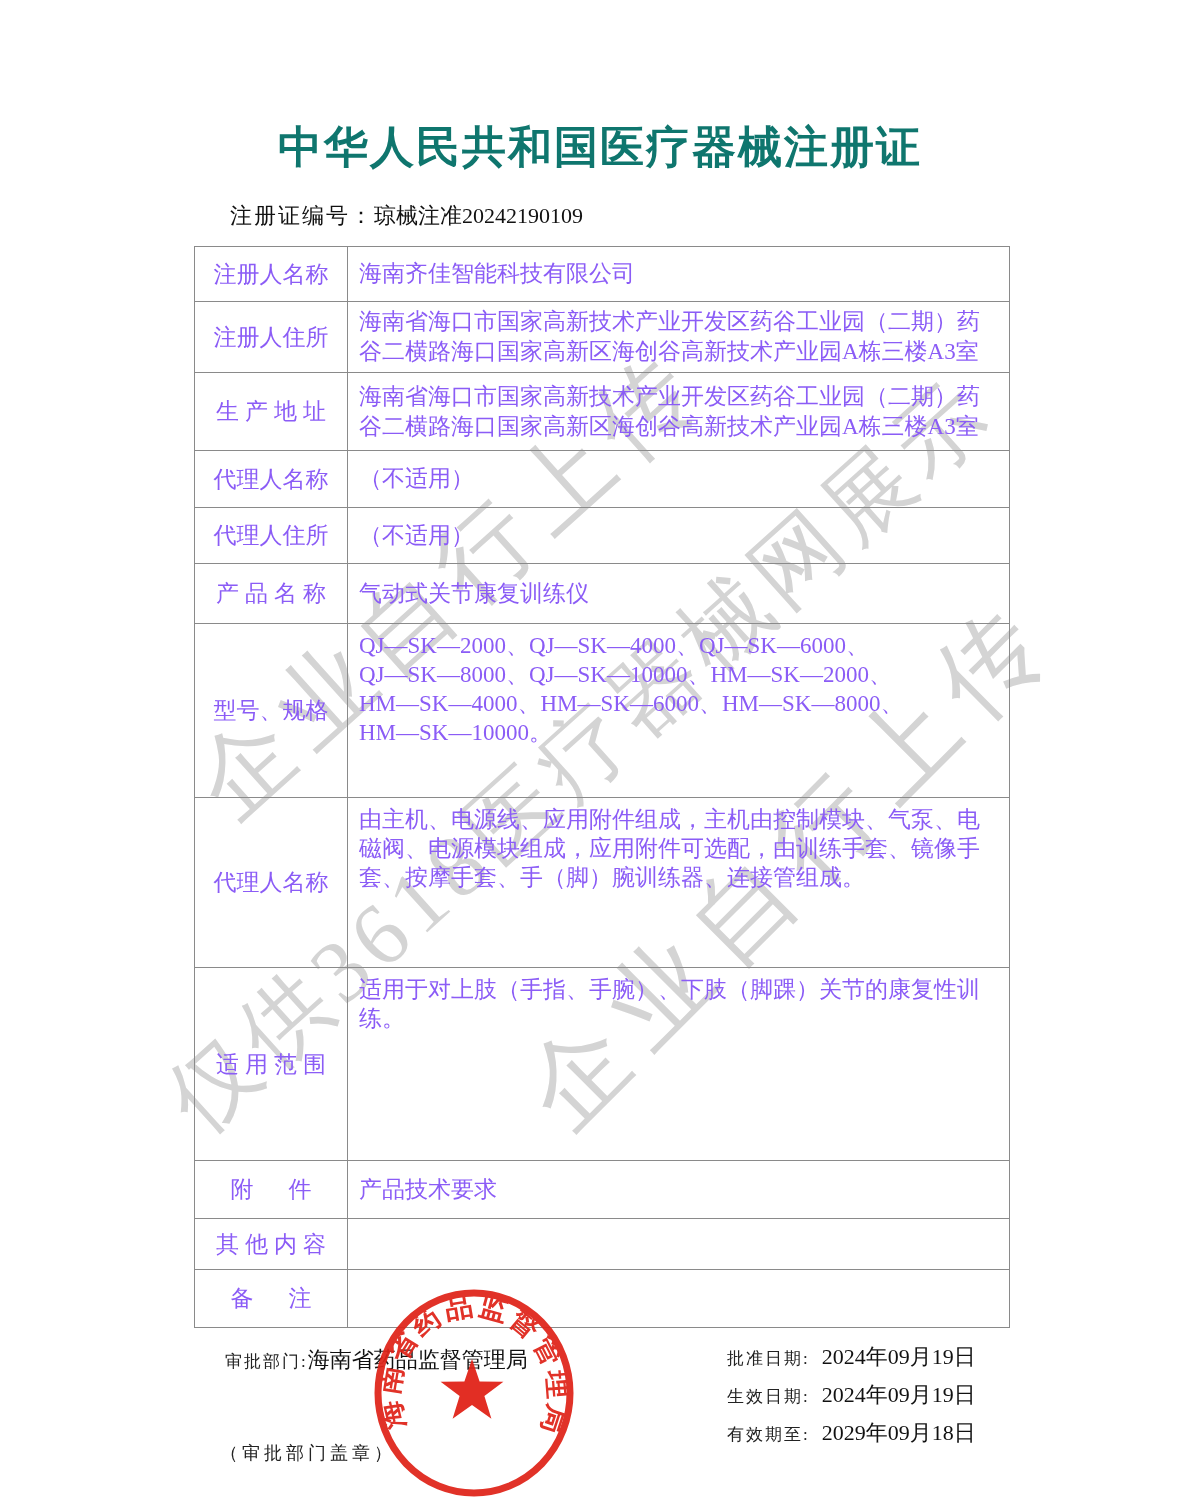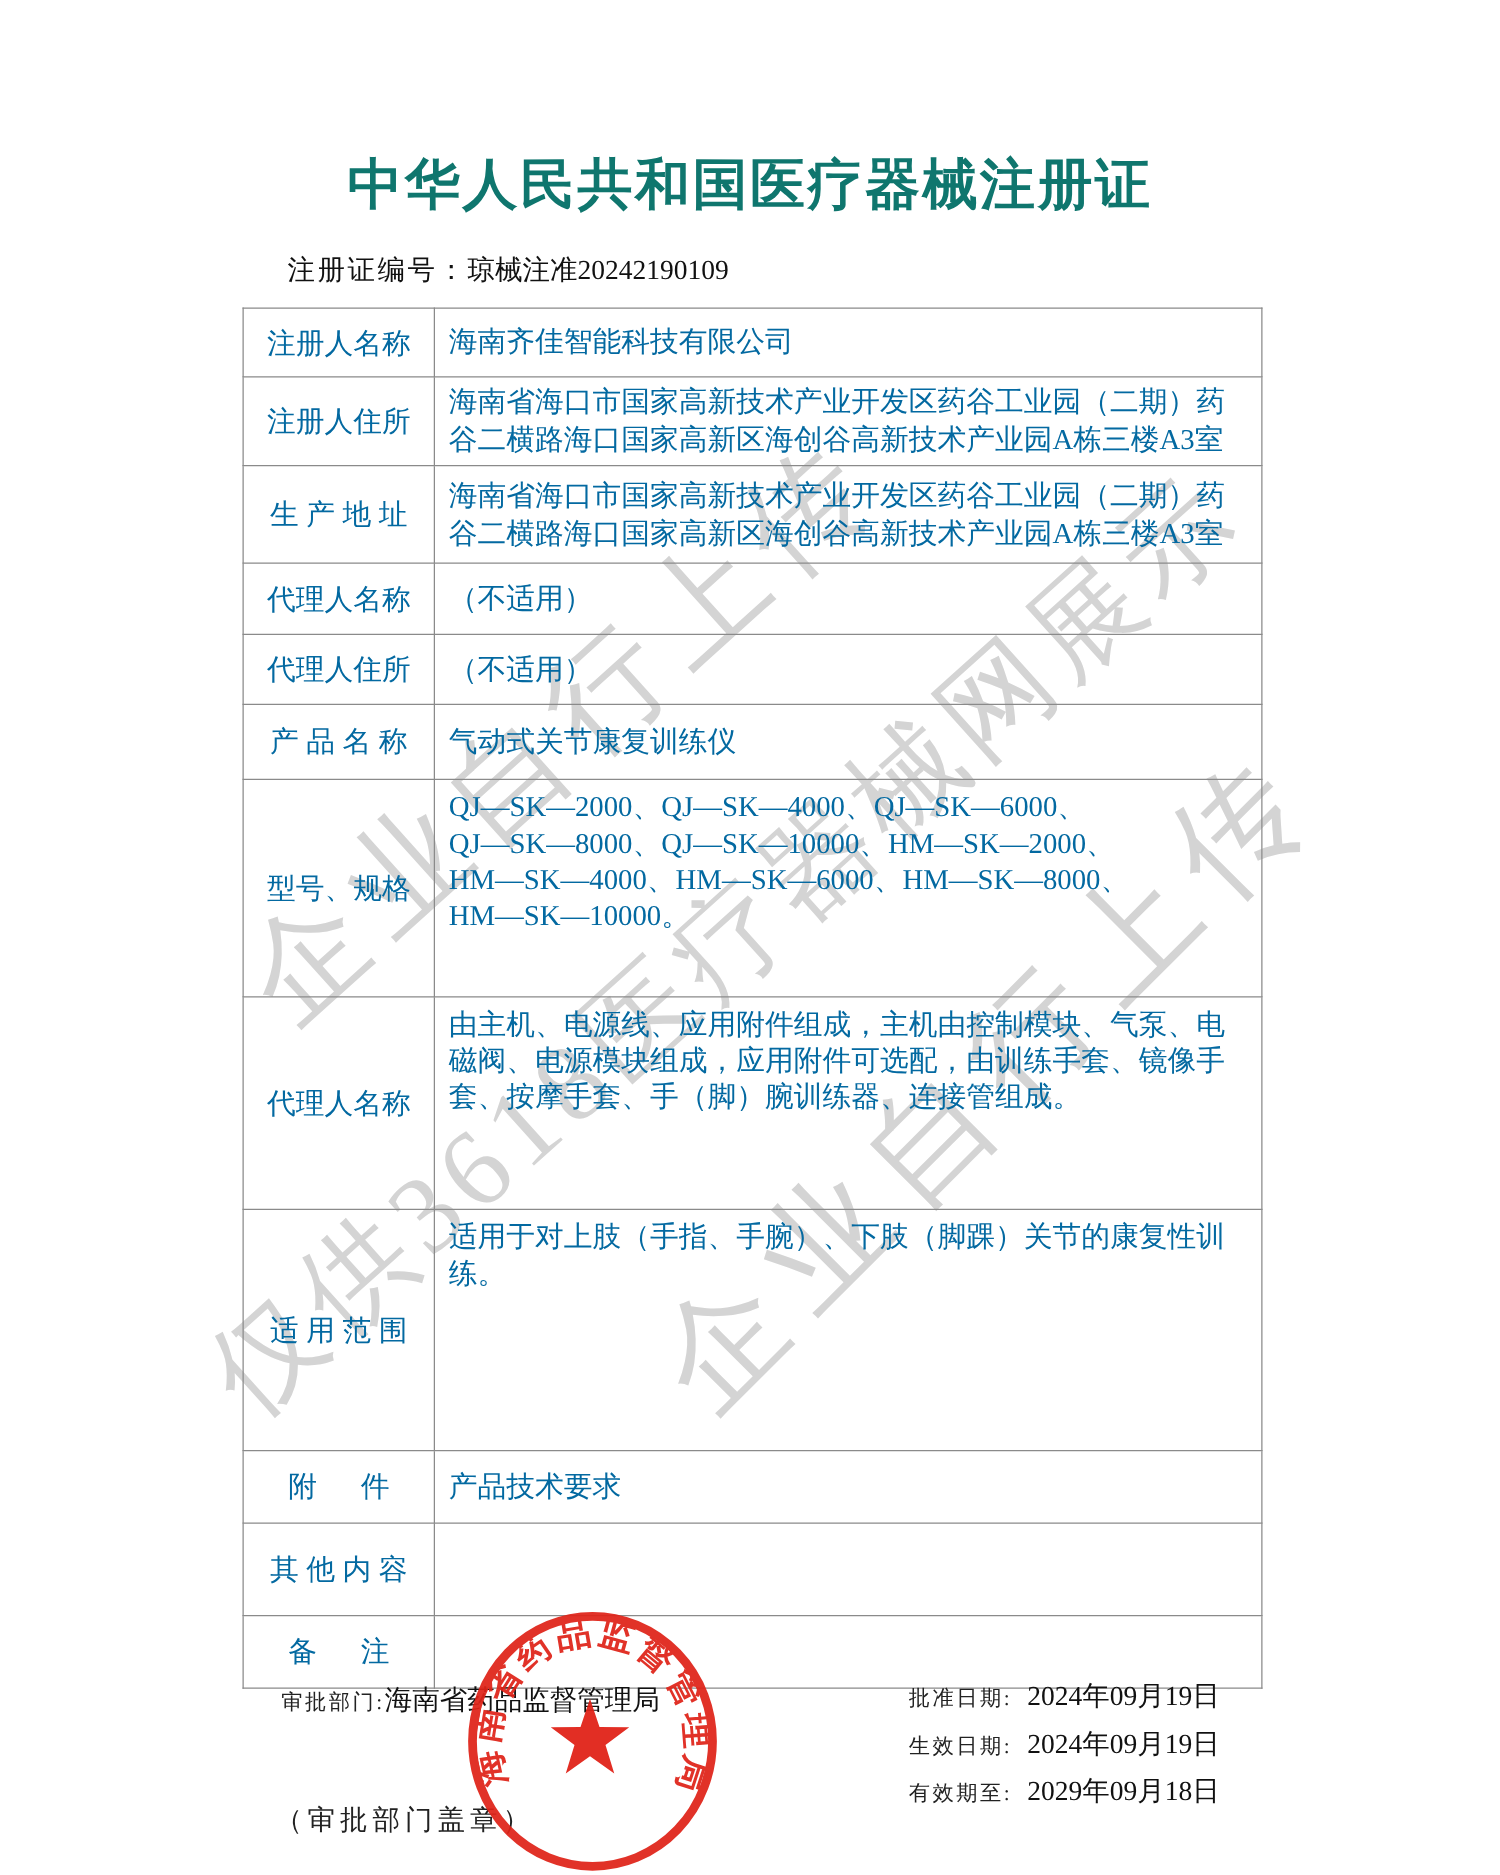--- a/index.html
+++ b/index.html
@@ -25,31 +25,31 @@
   }
   .regno{position:absolute;left:230px;top:201px;font-size:22px;color:#111;}
   .regno .rlabel{letter-spacing:2px;}
   
   table.cert{
     position:absolute;left:194px;top:246px;width:816px;
     border-collapse:collapse;table-layout:fixed;
   }
   table.cert col.c1{width:153px;}
   table.cert td{
-    border:1px solid #8a8a8a;font-size:23px;color:#0369a1;
+    border:1px solid #8a8a8a;font-size:23px;color:#8b5cf6;
     vertical-align:middle;
   }
   td.lbl{text-align:center;padding:0 4px;}
   td.lbl .sp{letter-spacing:6px;margin-right:-6px;}
   td.val{padding:4px 25px 4px 11px;line-height:30px;white-space:pre-line;}
   tr.toprow td.val{vertical-align:top;padding-top:7px;line-height:29px;}
   
   .approve{position:absolute;left:225px;top:1345px;font-size:22px;color:#111;}
   .approve .alabel{font-size:17px;letter-spacing:2px;color:#222;}
-  .stampnote{position:absolute;left:220px;top:1441px;font-size:22px;letter-spacing:4px;color:#222;}
+  .stampnote{position:absolute;left:220px;top:1441px;font-size:18px;letter-spacing:4px;color:#222;}
   .daterow{position:absolute;left:727px;font-size:22px;color:#111;}
   .daterow .dlabel{font-size:17px;letter-spacing:2px;color:#222;margin-right:12px;text-align:center;}
   .d1{top:1342px;} .d2{top:1380px;} .d3{top:1418px;}
   
   .seal{position:absolute;left:351px;top:1270px;z-index:3;opacity:0.93;}
   .seal .ring{fill:none;stroke:#df2318;stroke-width:7px;}
   .seal .sealtext{fill:#df2318;font-size:28px;font-weight:bold;letter-spacing:3.5px;
     font-family:"Liberation Serif","DejaVu Serif",serif;}
   .seal .star{fill:#e01f14;}
 </style>
@@ -112,21 +112,21 @@
           <td class="val">由主机、电源线、应用附件组成，主机由控制模块、气泵、电磁阀、电源模块组成，应用附件可选配，由训练手套、镜像手套、按摩手套、手（脚）腕训练器、连接管组成。</td>
         </tr>
         <tr class="toprow" style="height:193px">
           <td class="lbl"><span class="sp">适用范围</span></td>
           <td class="val">适用于对上肢（手指、手腕）、下肢（脚踝）关节的康复性训练。</td>
         </tr>
         <tr style="height:58px">
           <td class="lbl"><span class="sp">附　件</span></td>
           <td class="val">产品技术要求</td>
         </tr>
-        <tr style="height:74px">
+        <tr style="height:51px">
           <td class="lbl"><span class="sp">其他内容</span></td>
           <td class="val"></td>
         </tr>
         <tr style="height:58px">
           <td class="lbl"><span class="sp">备　注</span></td>
           <td class="val"></td>
         </tr>
       </tbody>
     </table>
 

